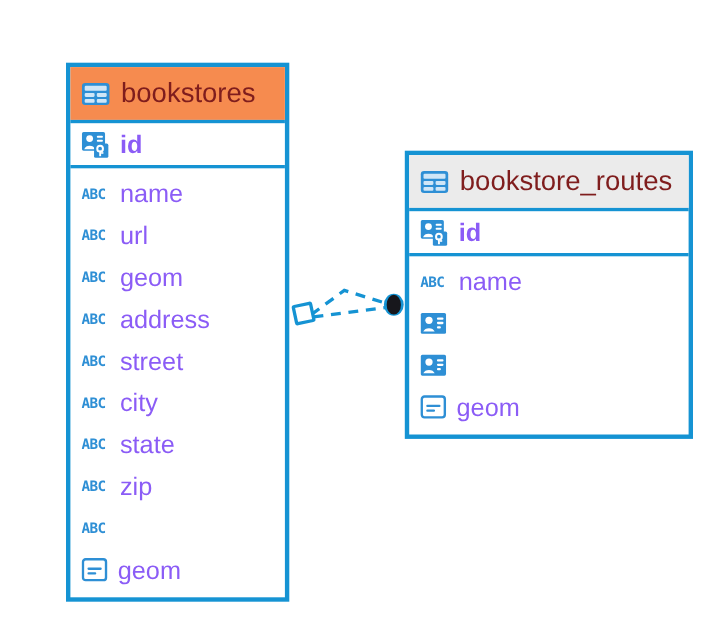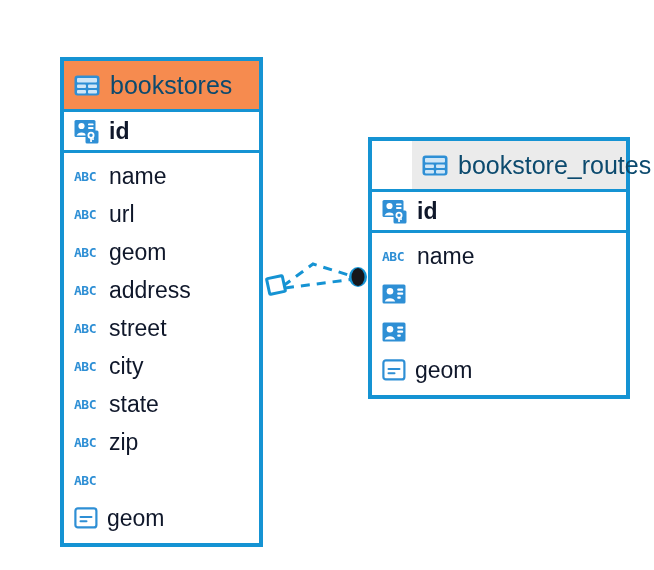--- a/index.html
+++ b/index.html
@@ -28,46 +28,46 @@
 
   .entity-header {
     display: flex;
     align-items: center;
     box-sizing: border-box;
     height: 48px;
     padding: 0 8px 0 10px;
     gap: 10px;
   }
   .entity-header.accent-orange { background: #f68b4f; }
-  .entity-header.accent-grey   { background: #ebebeb; margin-left: 40px; }
+  .entity-header.accent-grey   { background: #ebebeb; }
 
   .entity-title {
     font-size: 25px;
-    color: #0c4a6e;
+    color: #7f1d1d;
     line-height: 1;
     white-space: nowrap;
   }
 
   
   .field-row {
     display: flex;
     align-items: center;
     box-sizing: border-box;
     height: 38px;
     padding: 0 8px 0 10px;
     gap: 9px;
   }
   .field-row.pk {
     border-top: 3px solid #1593d3;
     border-bottom: 3px solid #1593d3;
     height: 44px;
   }
   .field-name {
     font-size: 23px;
-    color: #0f172a;
+    color: #8b5cf6;
     line-height: 1;
     white-space: nowrap;
   }
   .field-row.pk .field-name { font-weight: bold; }
 
   .field-list { padding: 4px 0 6px 0; }
 
   
   .icon {
     display: inline-block;

